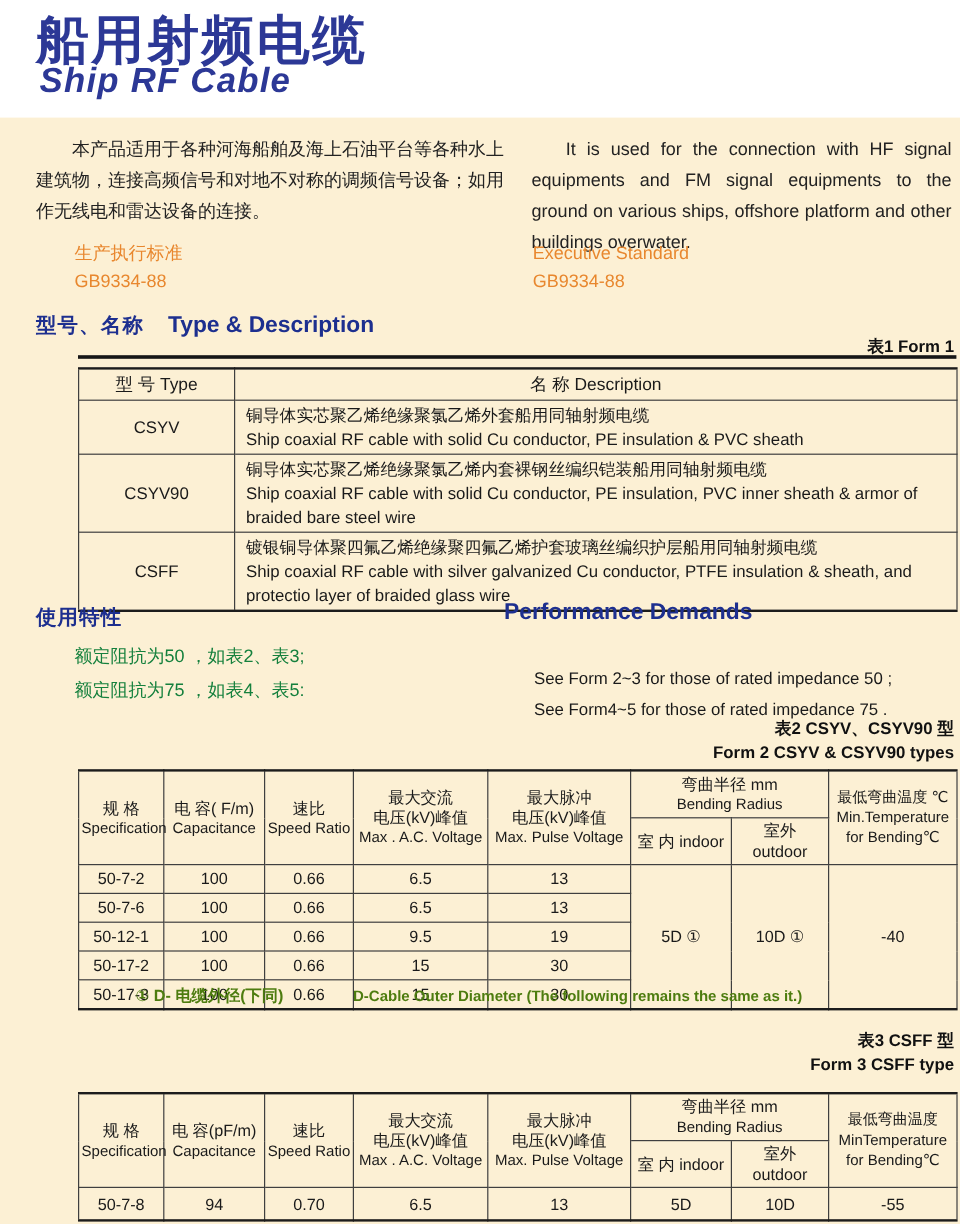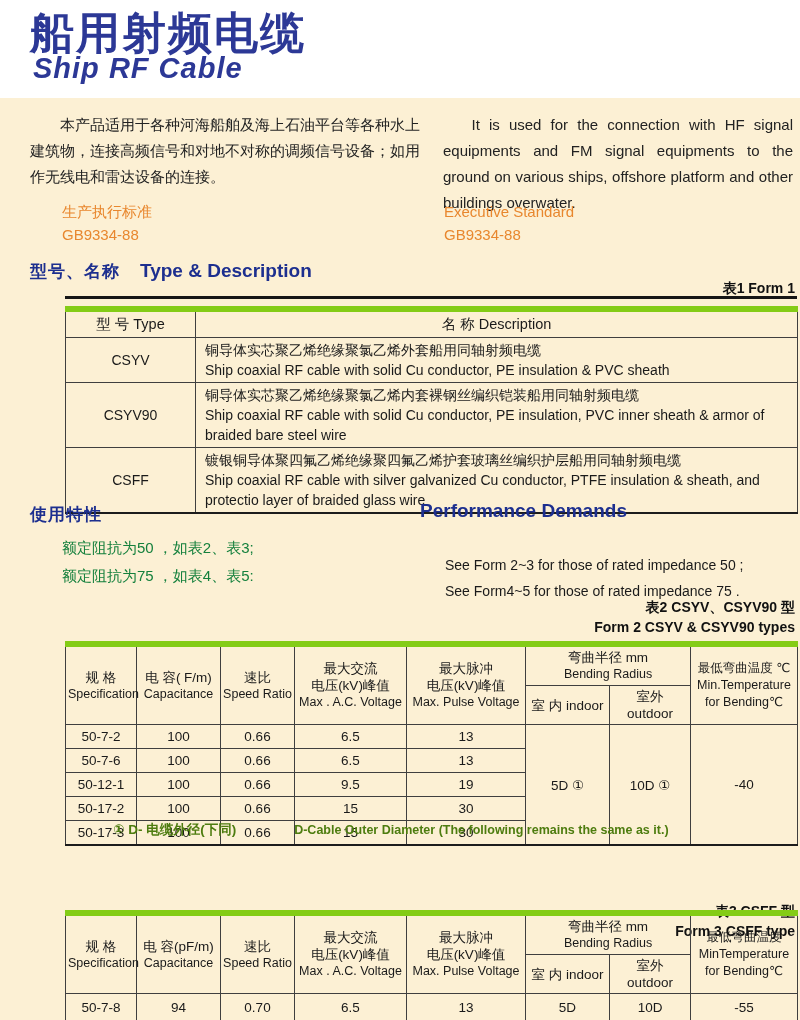--- a/index.html
+++ b/index.html
@@ -26,30 +26,30 @@
   .sec-head{display:flex; align-items:baseline;}
   .sec1{left:30px; top:260px;}
   .sec2-zh{left:30px; top:503px;}
   .sec2-en{left:420px; top:500px;}
   .head-zh{font-size:17px; font-weight:bold; color:#1d2f8f; letter-spacing:1px;}
   .head-en{font-size:19px; font-weight:bold; color:#1d2f8f; margin-left:20px;}
 
   .form-label{right:5px; text-align:right; font-size:14px; font-weight:bold; color:#111; line-height:20px;}
   .form1-label{top:278px;}
   .form2-label{top:597px;}
-  .form3-label{top:901px;}
+  .form3-label{top:857px;}
 
   .rule{left:65px; top:296px; width:732px; height:3px; background:#161616;}
 
   
   table{border-collapse:collapse; table-layout:fixed; background:transparent;}
   .t{left:65px; width:732px;}
   .t th,.t td{border:1px solid #3f3f3f; text-align:center; vertical-align:middle; padding:1px 4px; font-weight:normal;}
   .t{border-top:2px solid #1c1c1c; border-bottom:2px solid #1c1c1c;}
-  .t tr:first-child th{border-top:6px solid #84cc16;}
+  .t tr:first-child th{border-top:1px solid #84cc16;}
 
   
   .t1{top:306px;}
   .t1 th{font-size:14.5px; height:23px;}
   .t1 td.type{font-size:14px;}
   .t1 td.desc{text-align:left; padding:2px 9px; font-size:14px; line-height:20px;margin-top:24px;}
   .t1 .desc .zh{font-size:14px;}
   .t1 .desc .en{font-size:14px;}
 
   

